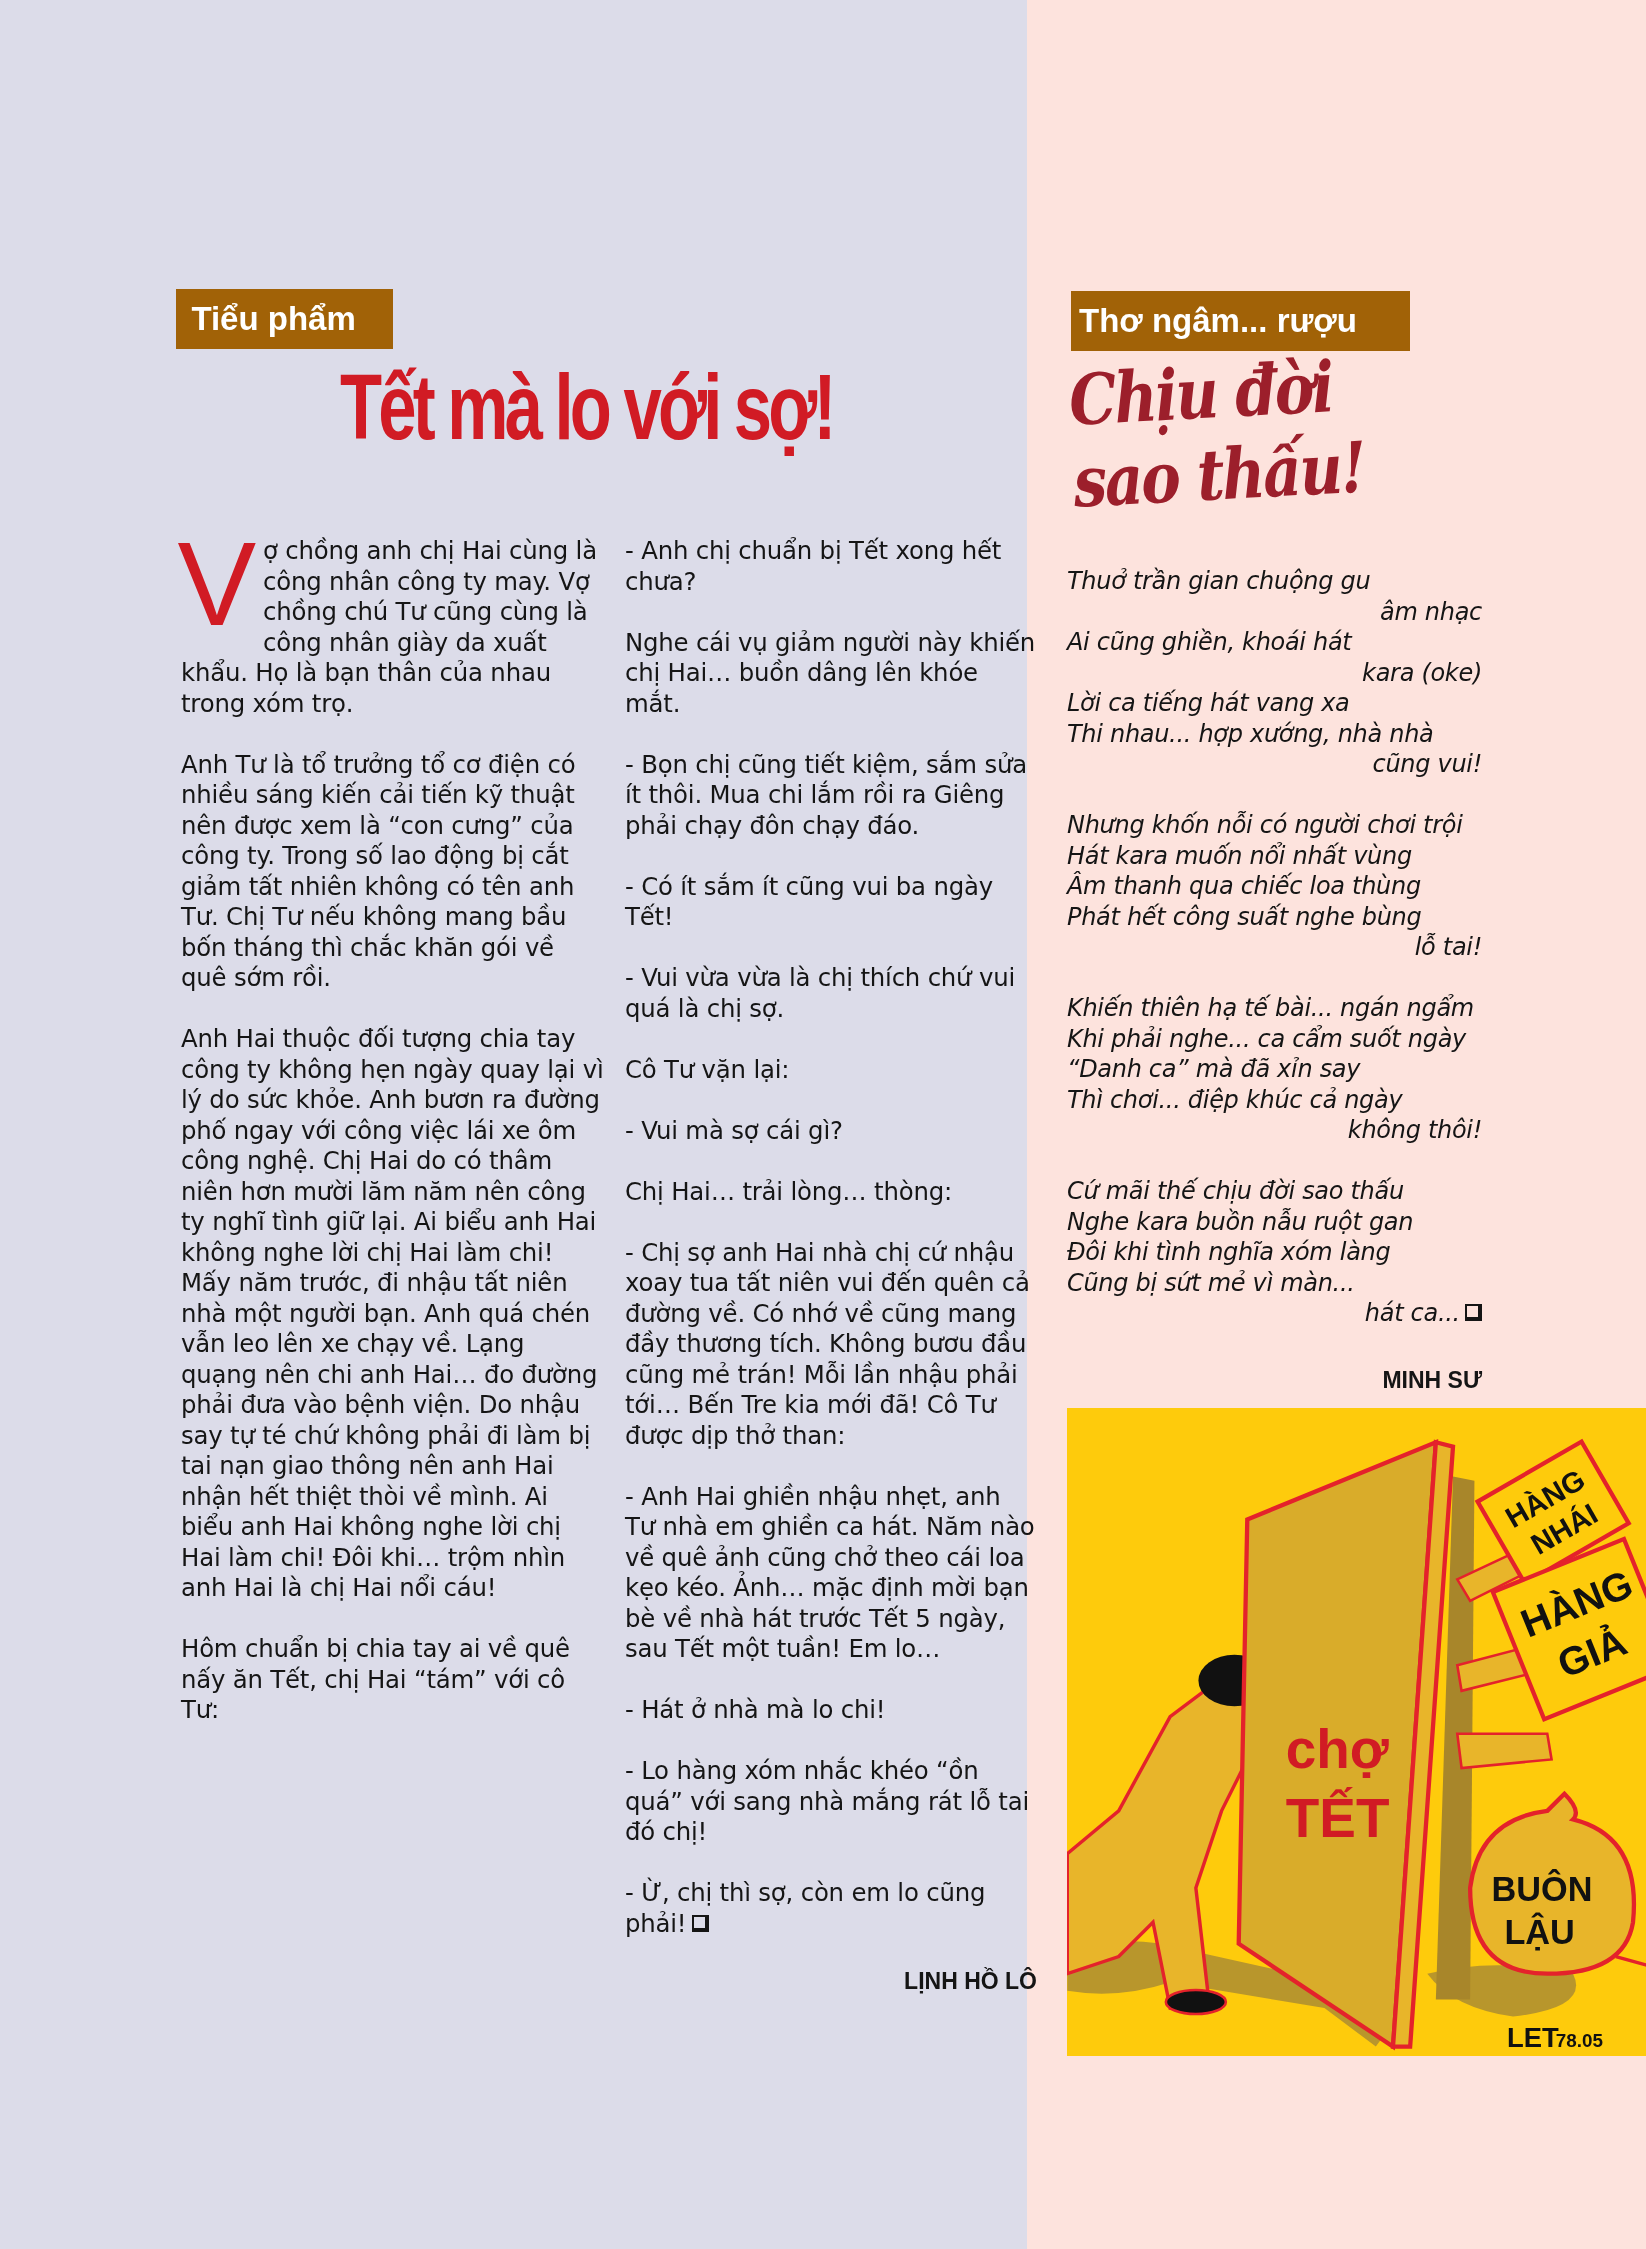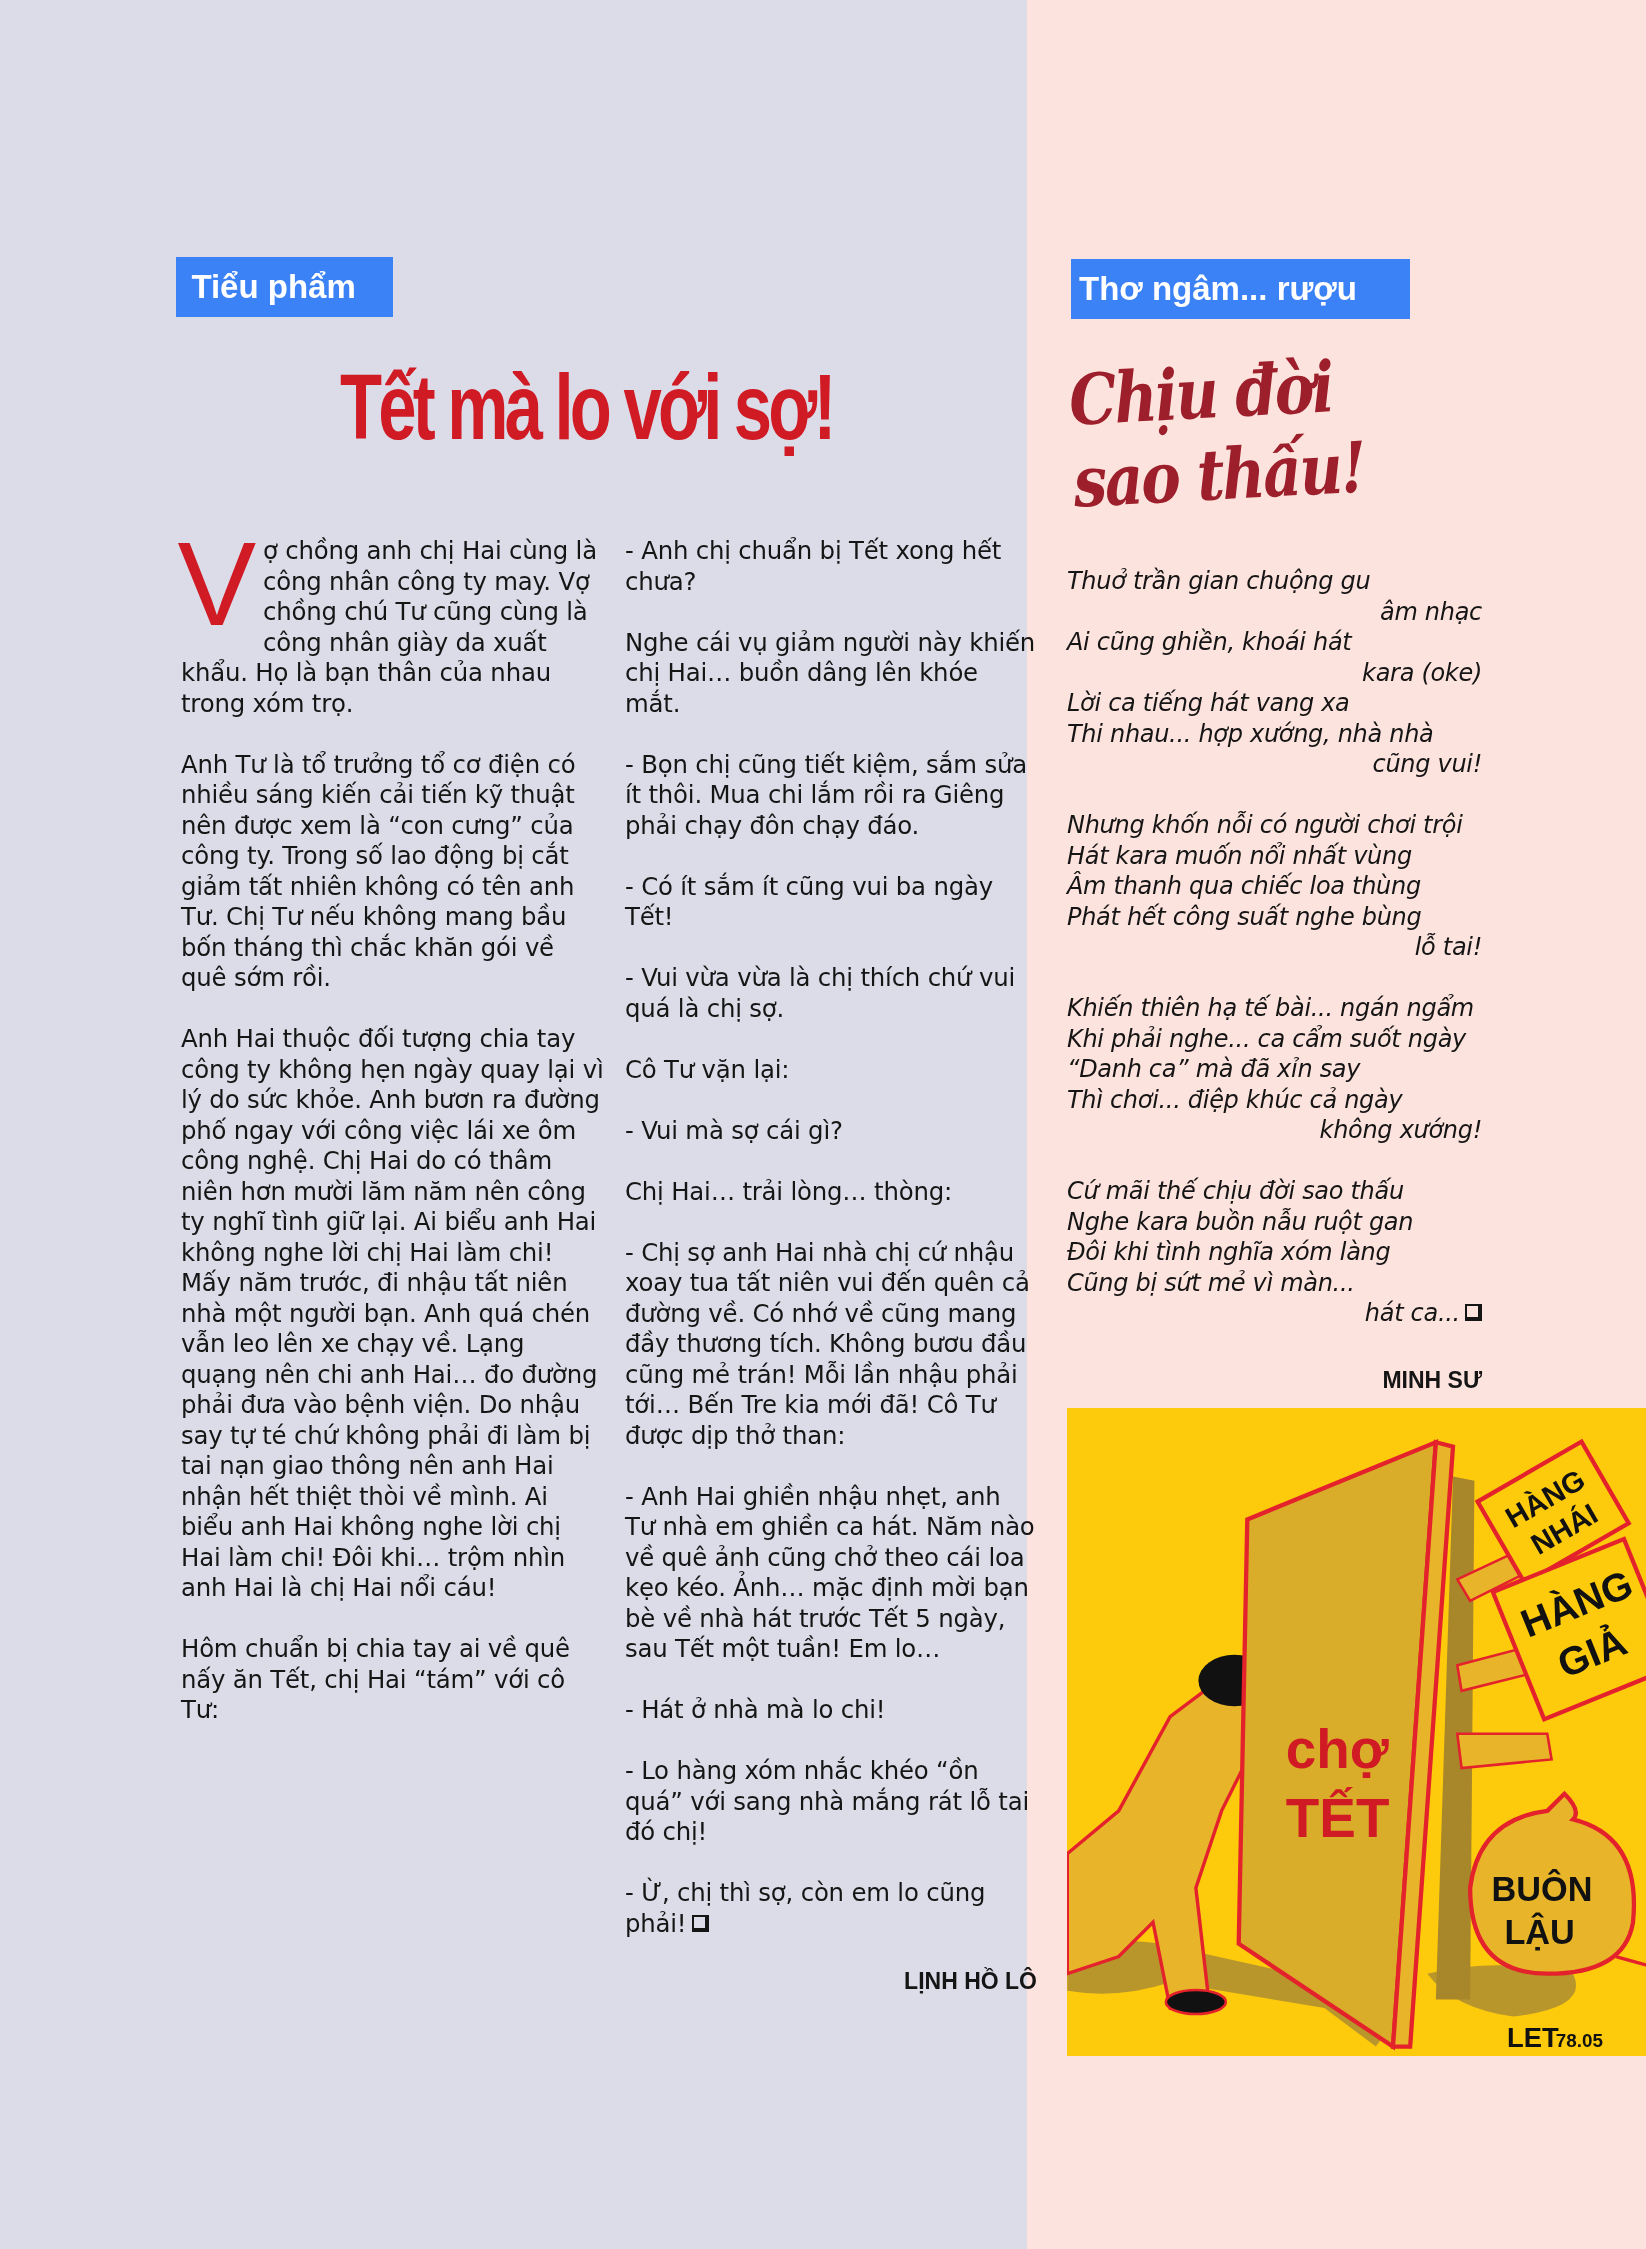--- a/index.html
+++ b/index.html
@@ -3,23 +3,23 @@
 <meta charset="utf-8">
 <style>
   * { margin: 0; padding: 0; box-sizing: border-box; }
   html, body { width: 1647px; height: 2250px; overflow: hidden; }
   body { position: relative; background: #dcdce9; font-family: "DejaVu Sans", sans-serif; color: #151515; }
 
   .panel-left { position: absolute; left: 0; top: 0; width: 1027px; height: 2250px; background: #dcdce9; }
   .panel-right { position: absolute; left: 1027px; top: 0; width: 620px; height: 2250px; background: #fde3dd; }
 
   .section-tag {
-    position: absolute; background: #3b82f6; color: #fff;
+    position: absolute; background: #a16207; color: #fff;
     font-family: "Liberation Sans", sans-serif; font-weight: 700;
-    font-size: 33px; line-height: 60px; padding: 0 15.4px; white-space: nowrap;
+    font-size: 33px; line-height: 60px; padding: 0 15.4px; white-space: nowrap; margin-top: 32px;
   }
   .tag-left { left: 176px; top: 257px; width: 217px; height: 60px; }
   .tag-right { left: 1071px; top: 259px; width: 339px; height: 60px; padding-left: 8px; }
 
   .headline {
     position: absolute; left: 340px; top: 360px;
     font-family: "Liberation Sans", sans-serif; font-weight: 700;
     font-size: 93px; line-height: 94px; color: #d11b24;
     letter-spacing: -5.1px; transform: scaleX(0.74); transform-origin: left top;
     white-space: nowrap;
@@ -122,21 +122,21 @@
       <span class="line">Hát kara muốn nổi nhất vùng</span>
       <span class="line">Âm thanh qua chiếc loa thùng</span>
       <span class="line">Phát hết công suất nghe bùng</span>
       <span class="line right">lỗ tai!</span>
     </div>
     <div class="stanza">
       <span class="line">Khiến thiên hạ tế bài... ngán ngẩm</span>
       <span class="line">Khi phải nghe... ca cẩm suốt ngày</span>
       <span class="line">“Danh ca” mà đã xỉn say</span>
       <span class="line">Thì chơi... điệp khúc cả ngày</span>
-      <span class="line right">không xướng!</span>
+      <span class="line right">không thôi!</span>
     </div>
     <div class="stanza">
       <span class="line">Cứ mãi thế chịu đời sao thấu</span>
       <span class="line">Nghe kara buồn nẫu ruột gan</span>
       <span class="line">Đôi khi tình nghĩa xóm làng</span>
       <span class="line">Cũng bị sứt mẻ vì màn...</span>
       <span class="line right"><span>hát ca...</span><span class="endmark"></span></span>
     </div>
   </div>
 

